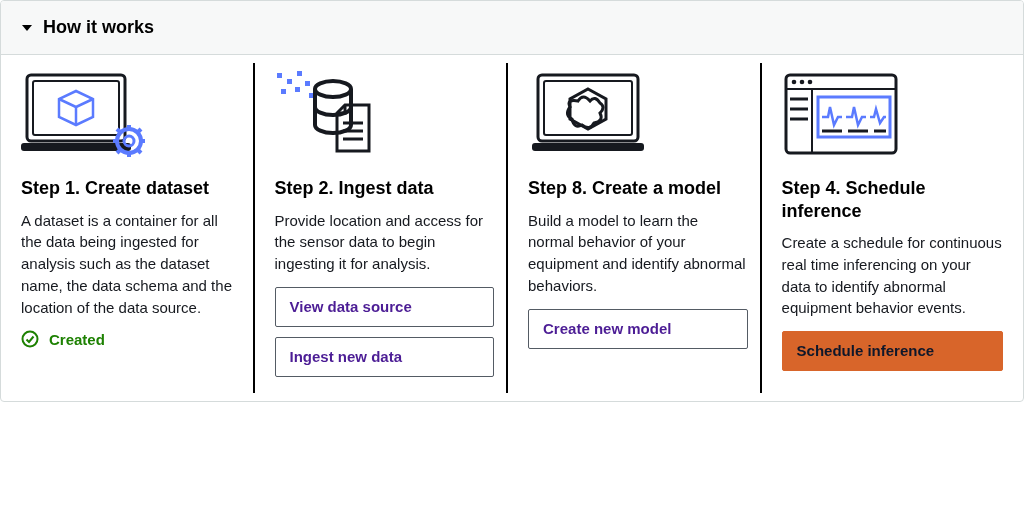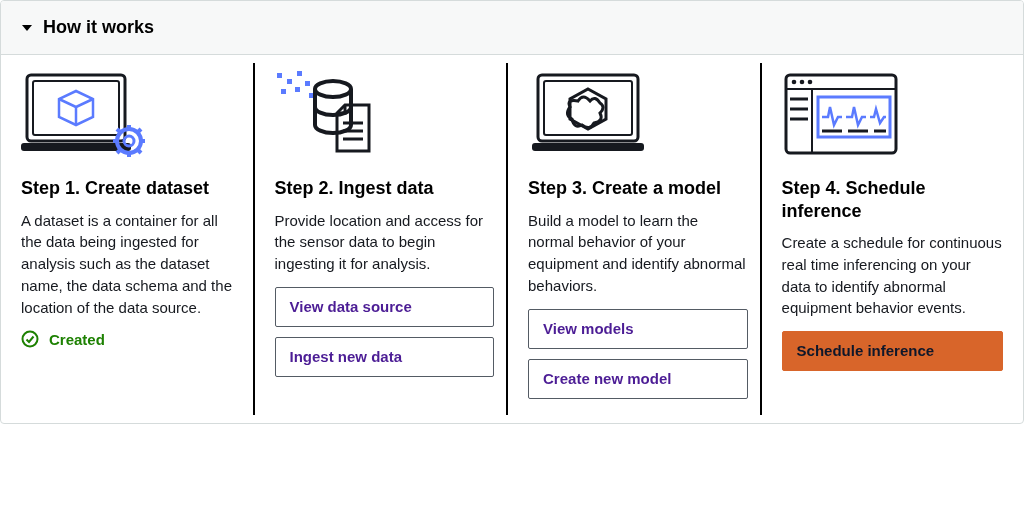--- a/index.html
+++ b/index.html
@@ -189,23 +189,22 @@
         <svg width="130" height="100" viewBox="0 0 130 100">
           <rect x="10" y="6" width="100" height="66" rx="4" fill="none" stroke="#16191f" stroke-width="3"></rect>
           <rect x="16" y="12" width="88" height="54" rx="2" fill="none" stroke="#16191f" stroke-width="2"></rect>
           <rect x="4" y="74" width="112" height="8" rx="3" fill="#16191f"></rect>
           <g fill="none" stroke="#16191f" stroke-width="3">
             <polygon points="60,20 78,30 78,50 60,60 42,50 42,30"></polygon>
             <path d="M50 32 q5 -8 12 0 q5 -6 10 2 q6 4 0 10 q4 8 -6 10 q-4 8 -12 2 q-8 4 -10 -6 q-8 -4 -2 -12 q-4 -8 8 -6 z"></path>
           </g>
         </svg>
       </div>
-      <h3>Step 3. Create a model</h3>
+      <h3>Step 8. Create a model</h3>
       <p>Build a model to learn the normal behavior of your equipment and identify abnormal behaviors.</p>
-      <button class="btn">View models</button>
       <button class="btn">Create new model</button>
     </div>
 
     <div class="step">
       <div class="step-icon">
         <svg width="130" height="100" viewBox="0 0 130 100">
           <rect x="4" y="6" width="110" height="78" rx="4" fill="none" stroke="#16191f" stroke-width="3"></rect>
           <line x1="4" y1="20" x2="114" y2="20" stroke="#16191f" stroke-width="2"></line>
           <circle cx="12" cy="13" r="2.3" fill="#16191f"></circle>
           <circle cx="20" cy="13" r="2.3" fill="#16191f"></circle>

